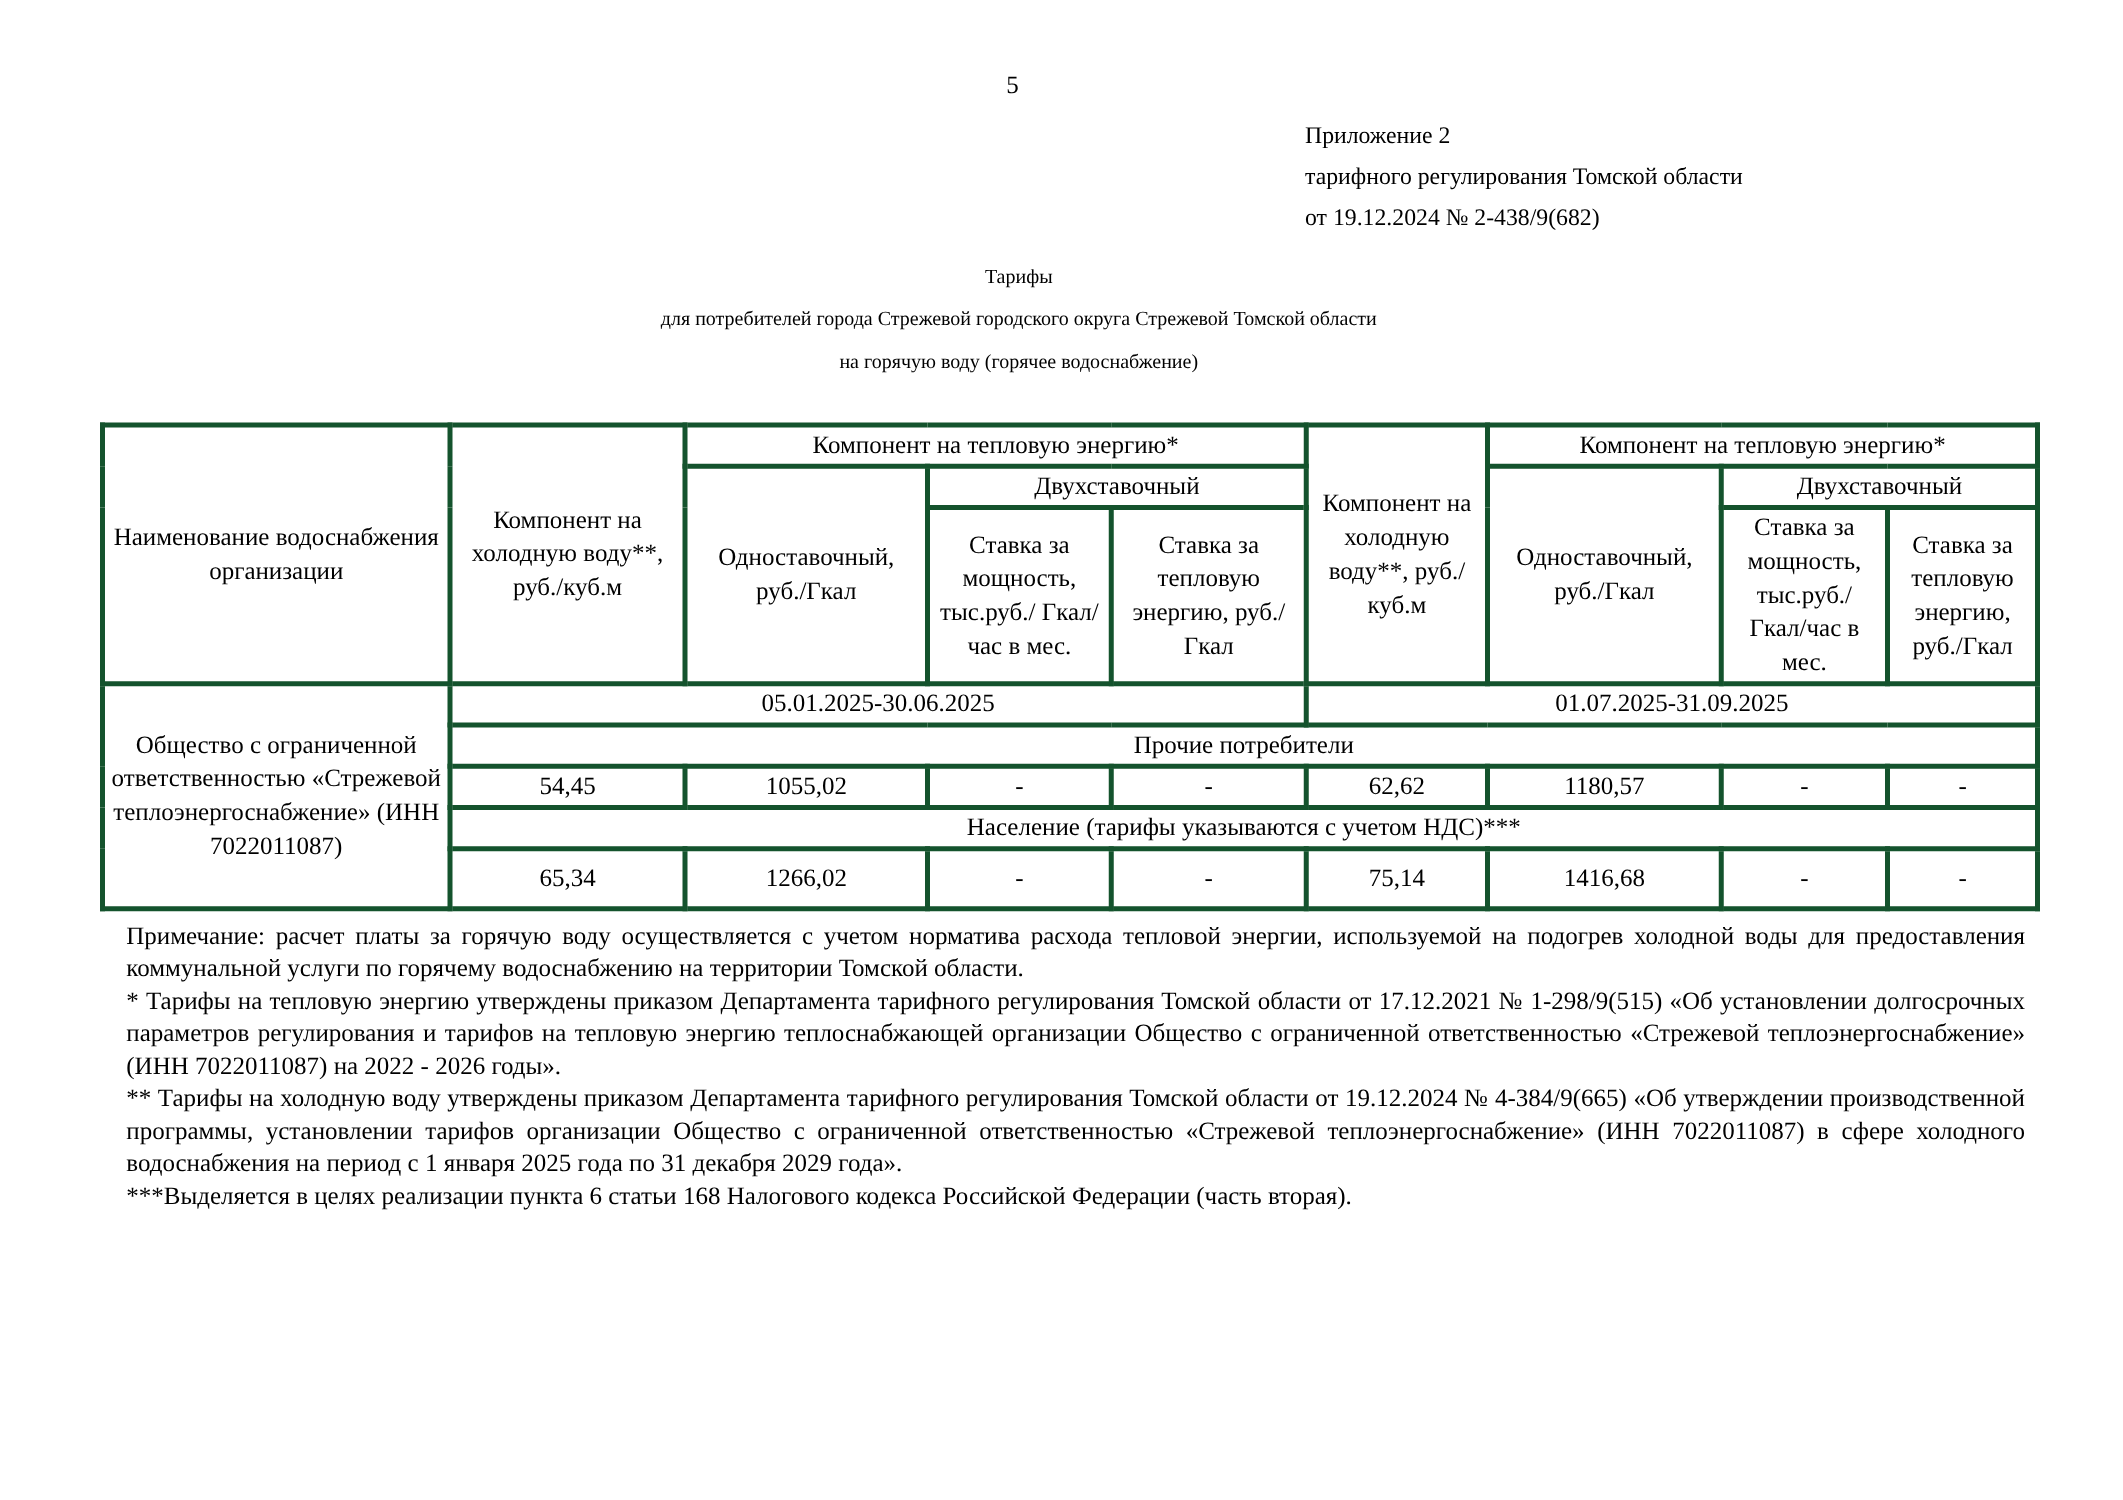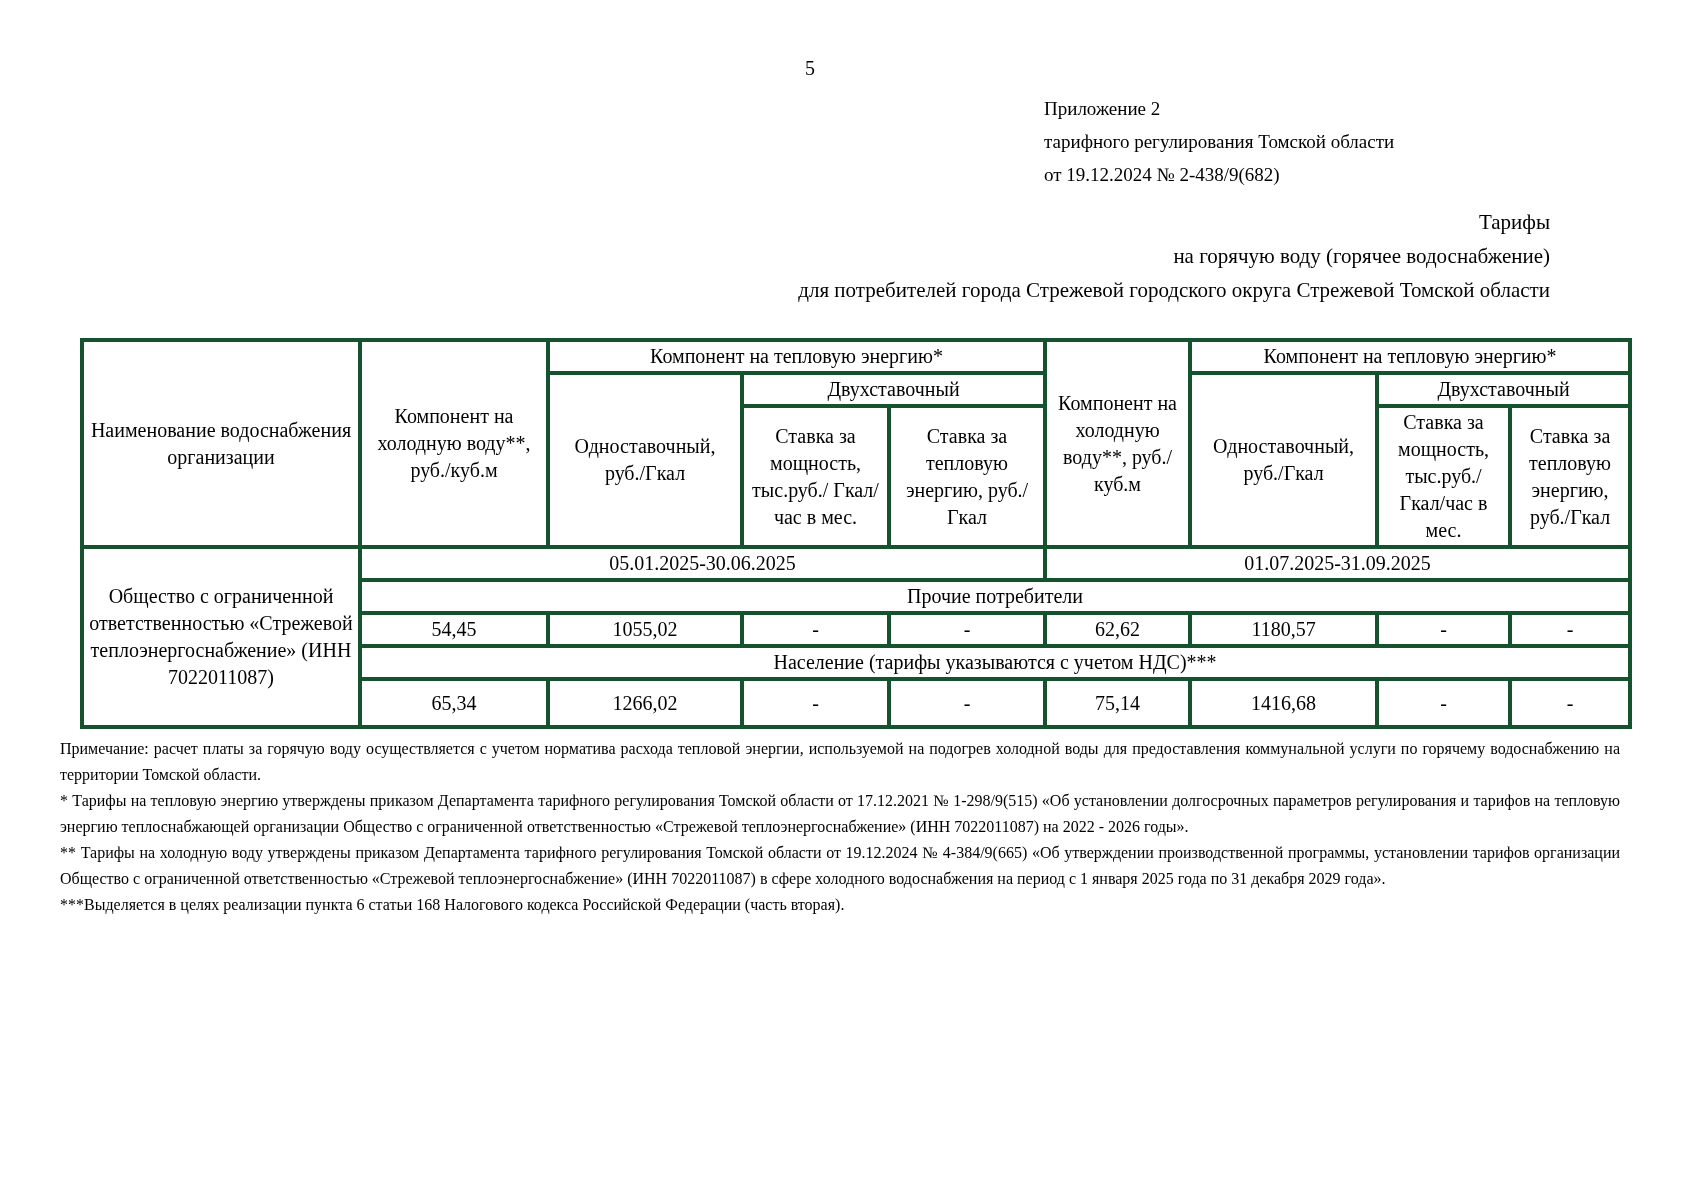--- a/index.html
+++ b/index.html
@@ -31,22 +31,22 @@
   .appendix {
     margin-top: 12px;
     margin-left: 1044px;
     font-size: 19px;
     line-height: 33px;
   }
   .doc-title {
     margin-top: 14px;
     margin-left: 80px;
     width: 1470px;
-    text-align: right;
-    font-size: 21px;
+    text-align: center;
+    font-size: 16px;
     line-height: 34px;
   }
   table.tariff {
     margin-top: 31px;
     margin-left: 80px;
     width: 1548px;
     border-collapse: collapse;
     table-layout: fixed;
     border: 2px solid #000;
     border-top: 3px solid #8f8f8f;
@@ -62,44 +62,44 @@
   }
   tr.thick-top td { border-top: 3px solid #8f8f8f; }
   tr.hdr-a  { height: 29px; }
   tr.hdr-b  { height: 28px; }
   tr.hdr-c  { height: 138px; }
   tr.r-dates { height: 30px; }
   tr.r-cat   { height: 29px; padding-left: 48px; }
   tr.r-vals  { height: 29px; }
   tr.r-vals2 { height: 48px; }
   .notes {
-    margin: 7px 78px 0 60px;
-    font-size: 16px;
+    margin: 7px 78px 0 101px;
+    font-size: 20px;
     line-height: 26px;
     text-align: justify;
   }
   .notes p { margin: 0; padding: 0; }
 </style>
 </head>
 <body>
 
 <div class="page">
 
   <div class="page-number">5</div>
 
   <div class="appendix">
     <div>Приложение 2</div>
     <div>тарифного регулирования Томской области</div>
     <div>от 19.12.2024 № 2-438/9(682)</div>
   </div>
 
   <div class="doc-title">
     <div>Тарифы</div>
+    <div>для потребителей города Стрежевой городского округа Стрежевой Томской области</div>
     <div>на горячую воду (горячее водоснабжение)</div>
-    <div>для потребителей города Стрежевой городского округа Стрежевой Томской области</div>
   </div>
 
   <table class="tariff">
     <colgroup>
       <col style="width:278px">
       <col style="width:188px">
       <col style="width:194px">
       <col style="width:147px">
       <col style="width:156px">
       <col style="width:145px">

